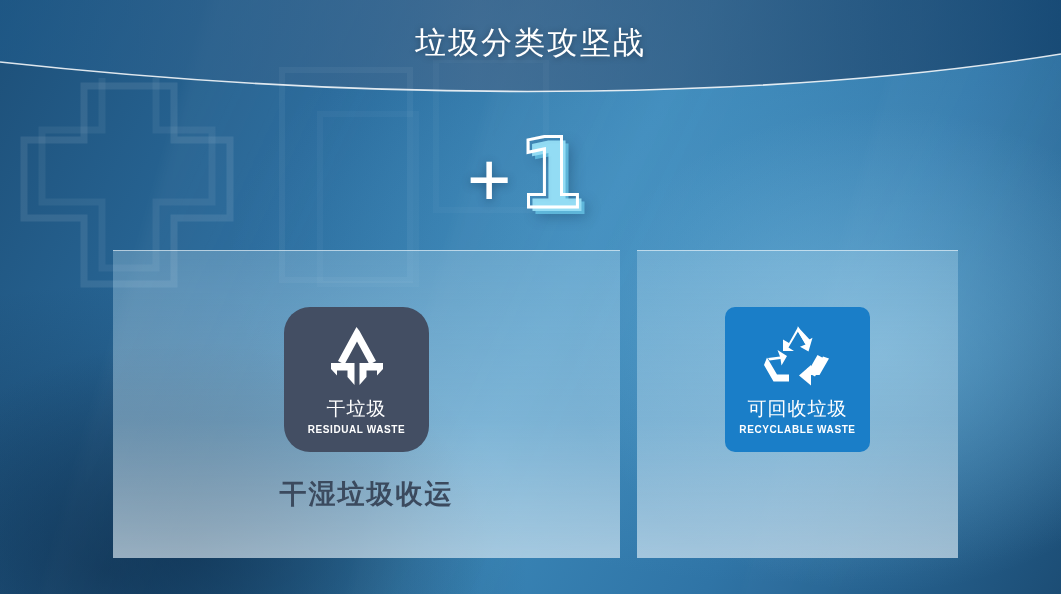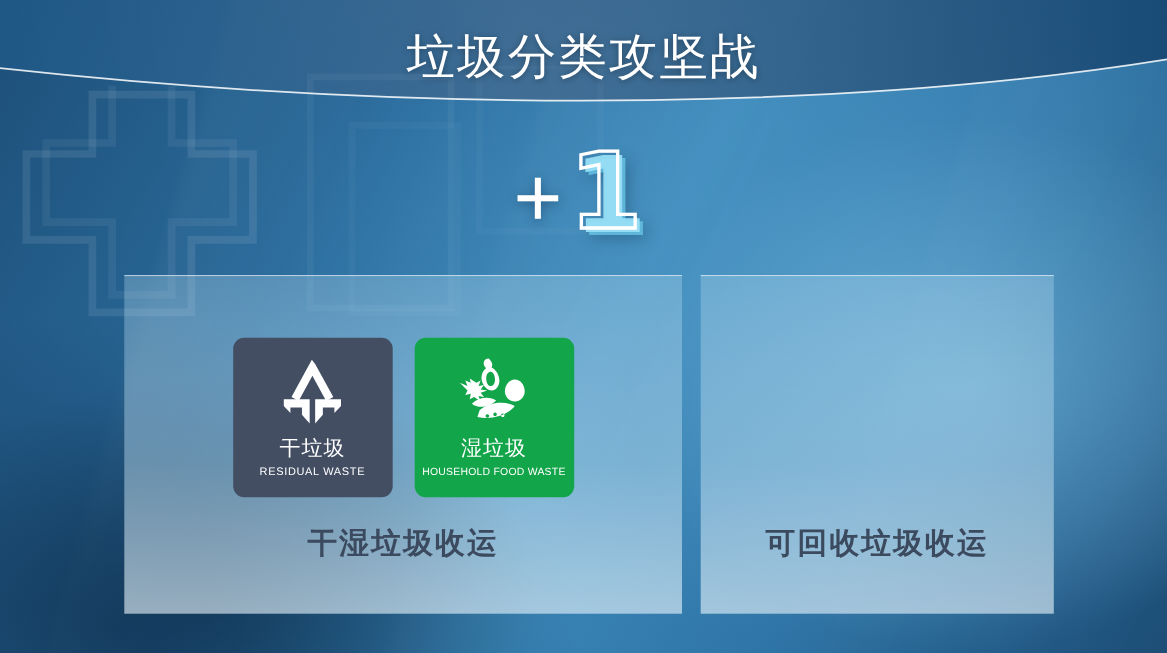--- a/index.html
+++ b/index.html
@@ -41,21 +41,21 @@
 
   
   .header-band {
     position:absolute; left:0; top:0; width:1061px; height:120px;
     pointer-events:none;
   }
   .header-band svg { display:block; }
 
   .page-title {
     position:absolute; left:0; top:22px; width:1061px;
-    text-align:center; color:#ffffff; font-size:44px; letter-spacing:2px;
+    text-align:center; color:#ffffff; font-size:31px; letter-spacing:2px;
     font-weight:400; text-shadow:0 1px 6px rgba(0,0,0,.35); z-index:6;
   }
 
   
   .deco-cross {
     position:absolute; left:6px; top:78px; width:230px; height:230px;
     opacity:.5; pointer-events:none; z-index:1;
   }
   .deco-squares {
     position:absolute; left:268px; top:60px; width:300px; height:260px;
@@ -108,34 +108,34 @@
     text-align:center; color:#3b4a5e; font-size:27px; letter-spacing:2px;
     font-weight:700;
   }
 
   
   .tile {
     width:145px; height:145px; border-radius:10px;
     display:flex; flex-direction:column; align-items:center;
     justify-content:flex-start; padding-top:16px; position:relative;
   }
-  .tile.residual  { background:#434e63; margin-right:20px; }
+  .tile.residual  { background:#434e63; margin-right:20px;border-radius:26px; }
   .tile.food      { background:#13a54a; }
   .tile.recycle   { background:#1a7ec8; }
 
   .tile-icon { width:78px; height:70px; display:block; }
   .tile-icon svg { display:block; width:100%; height:100%; }
 
   .tile-cn {
     color:#ffffff; font-size:19px; letter-spacing:1px; margin-top:6px;
     font-weight:400; line-height:1;
   }
   .tile-en {
     color:#ffffff; font-size:10px; letter-spacing:.6px; margin-top:7px;
-    font-weight:400; line-height:1; white-space:nowrap;
+    font-weight:700; line-height:1; white-space:nowrap;
   }
   .tile.food .tile-en { font-size:9.5px; letter-spacing:.2px; }
 </style>
 </head>
 <body>
 
 <div class="stage">
 
   <div class="band b1"></div>
   <div class="band b2"></div>
@@ -189,47 +189,45 @@
               <path d="M38.5 4 L36 8.5 L20 38 L26.5 41.5 L39 18.5 L51.5 41.5 L58 38 L41.5 8 Z"></path>
               <path d="M13 40 L36.5 40 L36.5 62 L29.5 54 L29.5 47.5 L19 47.5 L19 52.5 L13 46 Z"></path>
               <path d="M65 40 L41.5 40 L41.5 62 L48.5 54 L48.5 47.5 L59 47.5 L59 52.5 L65 46 Z"></path>
             </g>
           </svg>
         </span>
         <span class="tile-cn">干垃圾</span>
         <span class="tile-en">RESIDUAL WASTE</span>
       </div>
 
-      <div class="tile food">
+
+    </div>
+    <div class="caption">干湿垃圾收运</div>
+  </div>
+
+  <div class="panel right">
+    <div class="badges">
+
+      <div class="tile recycle">
         <span class="tile-icon">
           <svg viewBox="0 0 78 70" xmlns="http://www.w3.org/2000/svg">
             <g fill="#ffffff">
 
-              <path d="M34 3 c-3 0 -5 3 -4 6 c1 3 4 4 6 3 c2 -1 2 -5 0 -7 c-0.6 -1 -1.4 -2 -2 -2 Z"></path>
-              <path d="M33 11 c-4 2 -6 7 -5 12 c1 5 5 9 9 9 c4 0 7 -4 7 -9 c0 -5 -3 -10 -7 -12 c-1.3 -0.6 -2.7 -0.6 -4 0 Z
-                       M36 15 c2 0 4 3 4 7 c0 4 -2 6 -4 6 c-2 0 -4 -3 -4 -7 c0 -4 2 -6 4 -6 Z"></path>
-
-              <path d="M8 25 l7 3 l-2 -5 l5 2 l-1 -4 l6 4 l4 -2 l-2 5 l5 -1 l-3 4 l6 1 l-6 2 l3 4 l-5 -1 l2 5 l-6 -4 l-4 2 l1 -5 l-5 1 l2 -4 Z"></path>
-
-              <path d="M58 22 c-5 0 -9 5 -9 11 c0 5 4 9 9 9 c5 0 9 -4 9 -9 c0 -6 -4 -11 -9 -11 Z"></path>
-
-              <path d="M26 50 c8 -7 22 -9 32 -4 c-7 9 -22 13 -34 10 Z
-                       M33 53.5 a1.6 1.6 0 1 0 0.1 0 Z
-                       M40 52 a1.6 1.6 0 1 0 0.1 0 Z
-                       M47 53 a1.6 1.6 0 1 0 0.1 0 Z"></path>
-
-              <path d="M19 44 c6 -6 16 -7 22 -3 c-6 6 -16 8 -22 3 Z"></path>
+              <path d="M39 4 L30 20 L24 16.5 L24 28 L35 28 L29.5 24.5 L39 8.5 L46 20.5 L51.5 17.5 Z"></path>
+              <path d="M38.8 3 L47.5 18 L53.5 14.8 L49.5 28.5 L41 23.8 L46.5 21.5 L38.6 8 Z"></path>
+
+              <path d="M9 35 L21 33.5 L18.5 27 L28 33 L22.5 42.5 L21.5 36 L10.5 37.5 Z"></path>
+              <path d="M8 34.5 L18 51.5 L30 51.5 L30 58.5 L14.5 58.5 L5 42 Z"></path>
+
+              <path d="M70 35.5 L60.5 52 L48 52 L48 45.5 L57 45.5 L64 33.5 Z"></path>
+              <path d="M52 42 L52 62.5 L40 52.5 L52 42 Z"></path>
+              <path d="M66 36 L56 53.5 L48.5 49.5 L58.5 32 Z"></path>
             </g>
           </svg>
         </span>
-        <span class="tile-cn">湿垃圾</span>
-        <span class="tile-en">HOUSEHOLD FOOD WASTE</span>
+        <span class="tile-cn">可回收垃圾</span>
+        <span class="tile-en">RECYCLABLE WASTE</span>
       </div>
 
     </div>
-    <div class="caption">干湿垃圾收运</div>
-  </div>
-
-  <div class="panel right">
-    <div class="caption">可回收垃圾收运</div>
   </div>
 
 </div>
 
 </body></html>

